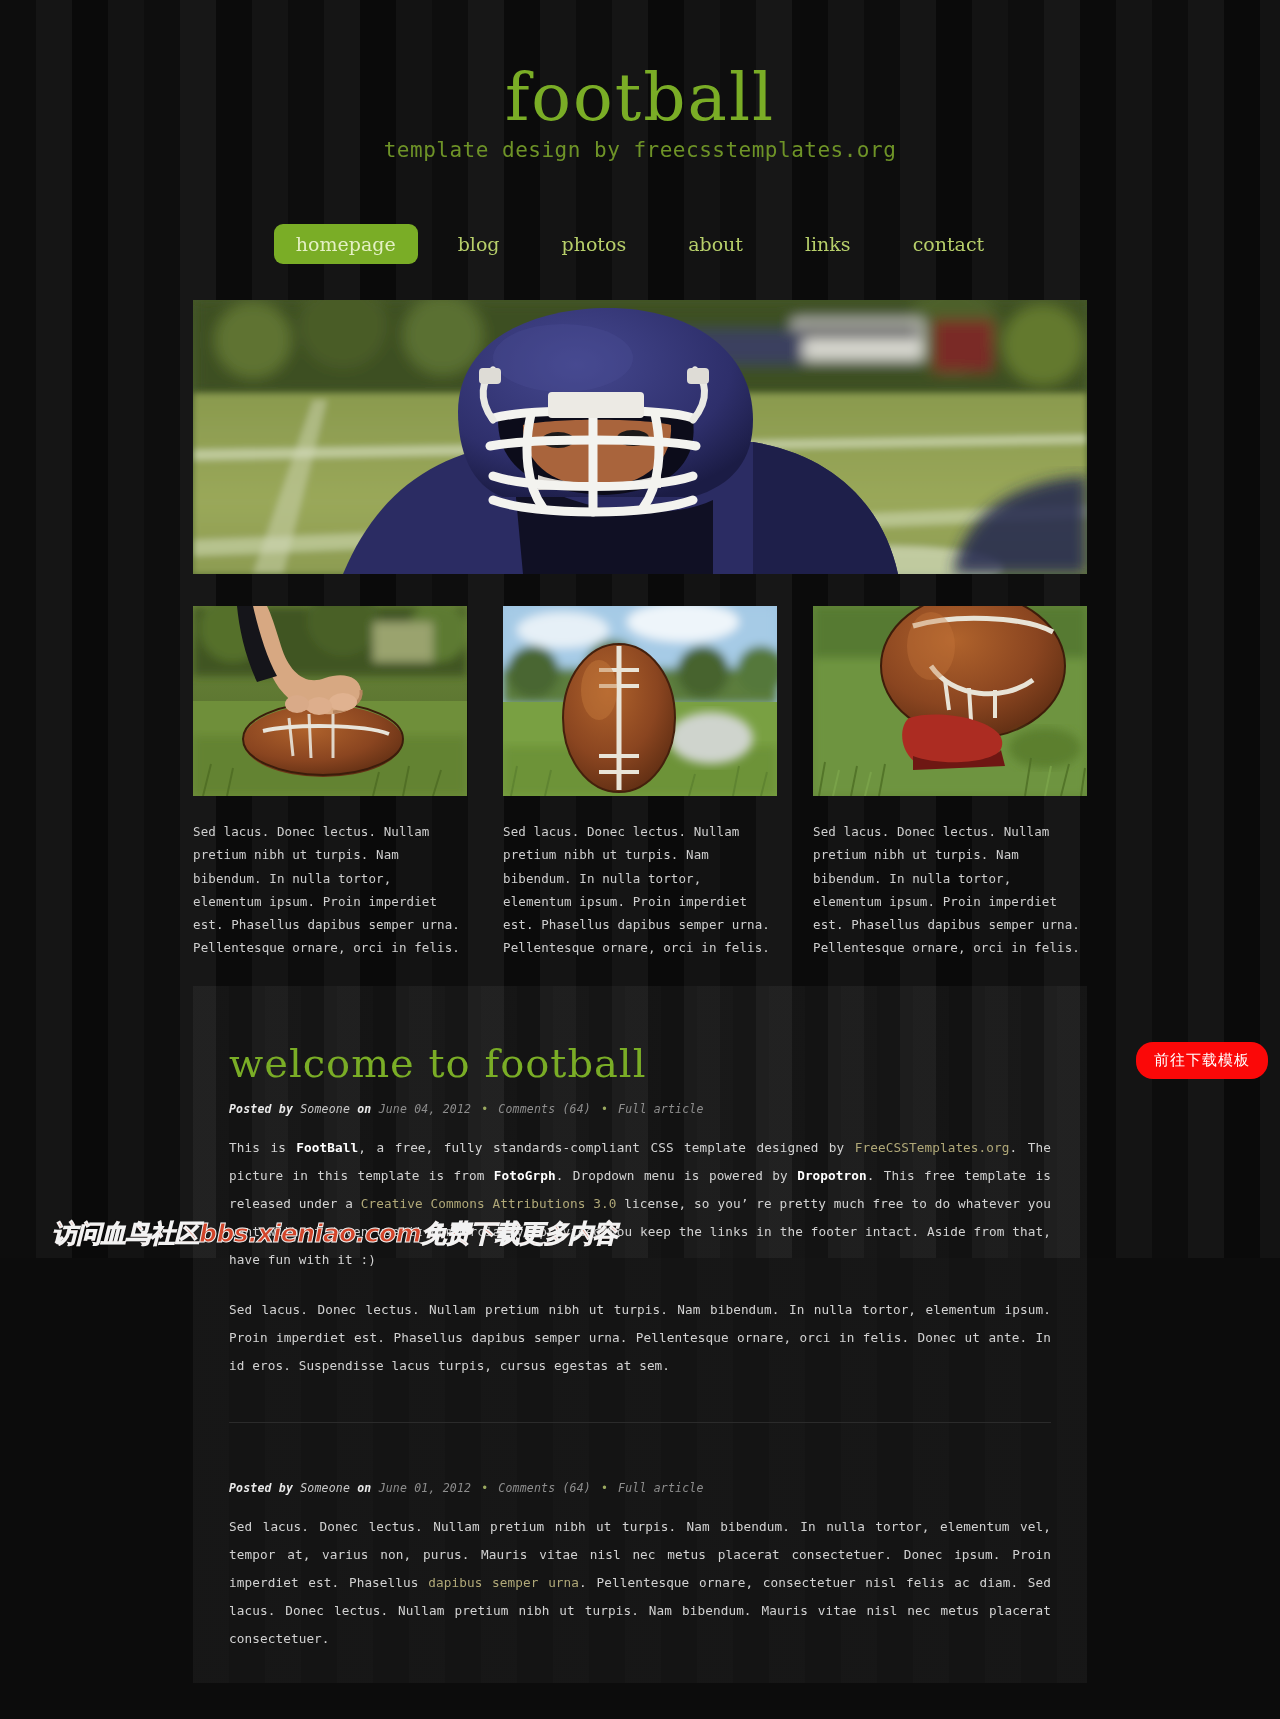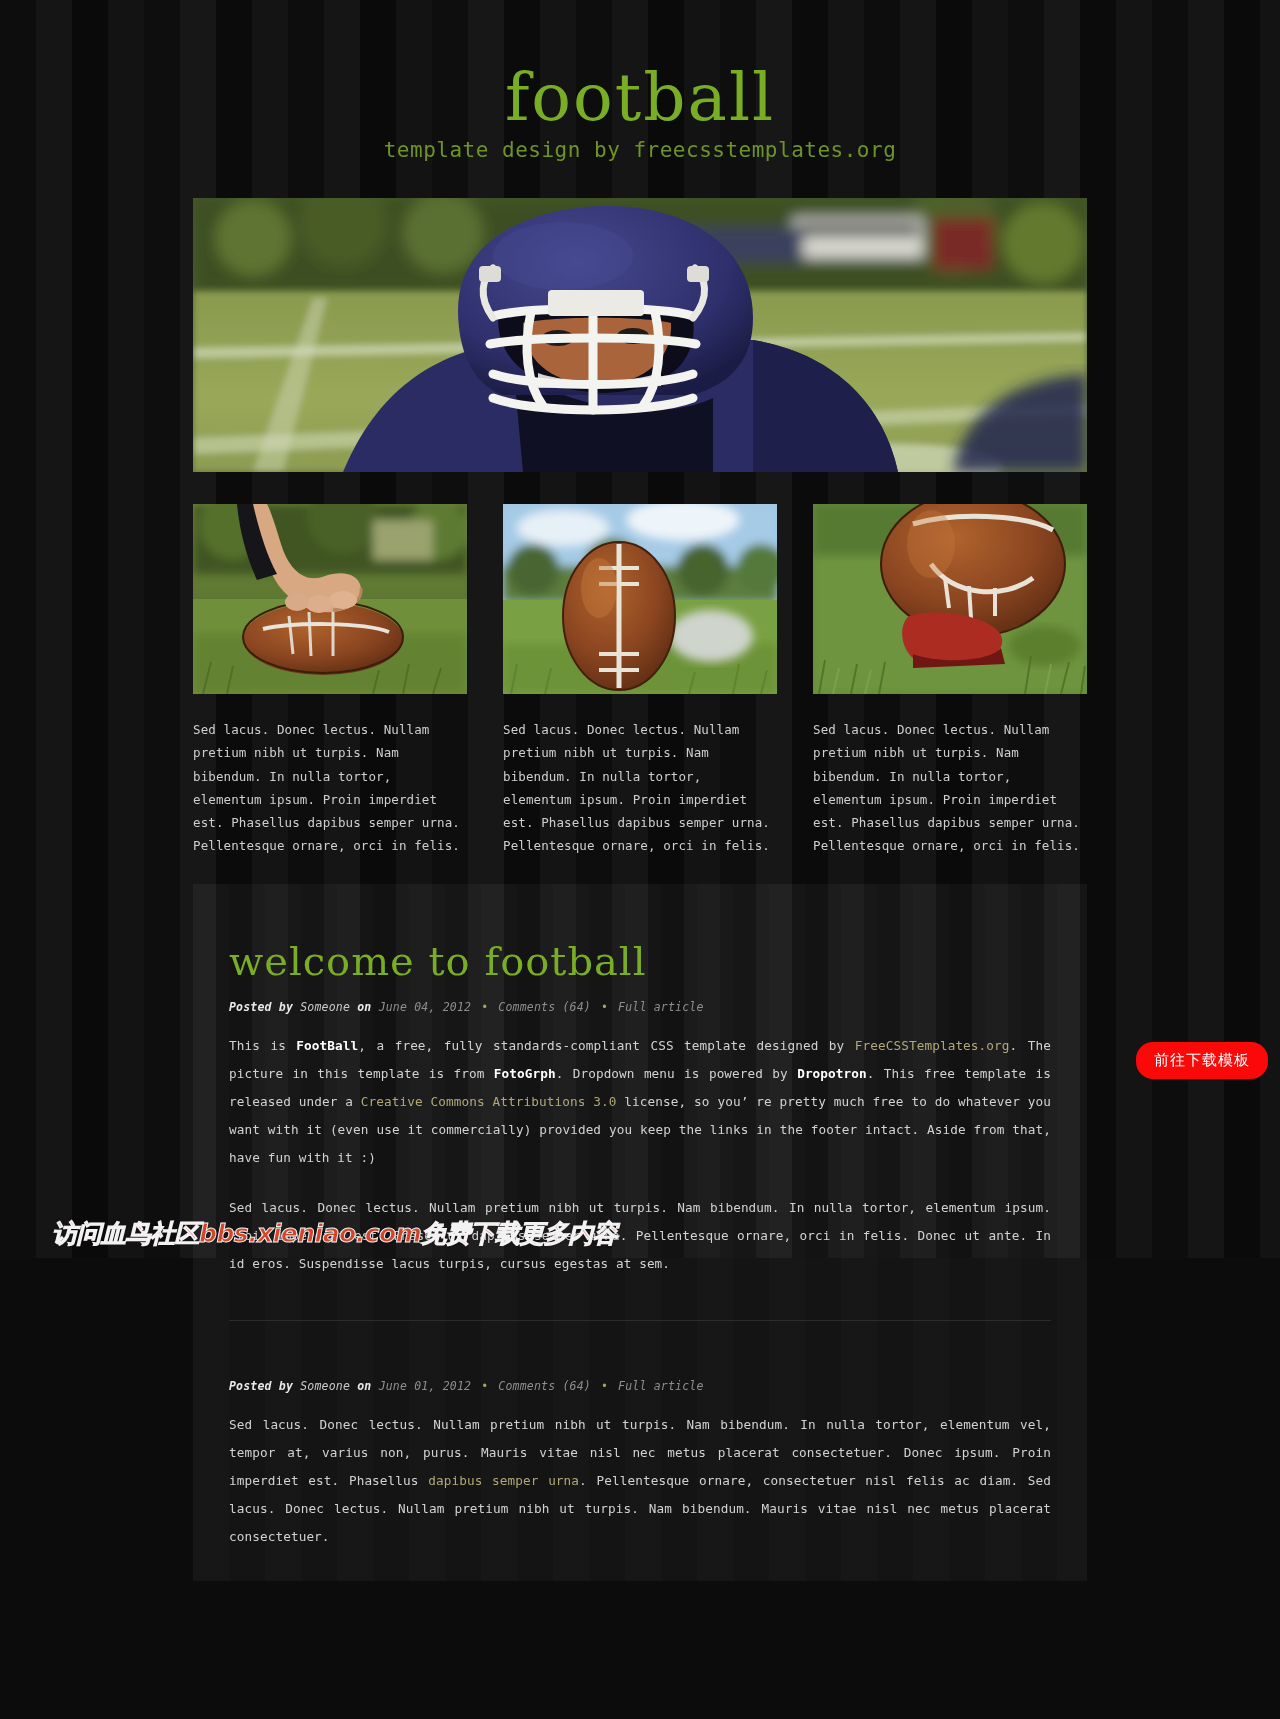--- a/index.html
+++ b/index.html
@@ -194,20 +194,33 @@
 </head>
 <body>
 
 <div class="page">
 
   <div class="header">
     <div class="site-title">football</div>
     <div class="site-tagline">template design by freecsstemplates.org</div>
   </div>
 
+  <div class="nav" id="nav">
+      <div class="nav-item active">homepage</div>
+      <span class="nav-sep"></span>
+      <div class="nav-item">blog</div>
+      <span class="nav-sep"></span>
+      <div class="nav-item">photos</div>
+      <span class="nav-sep"></span>
+      <div class="nav-item">about</div>
+      <span class="nav-sep"></span>
+      <div class="nav-item">links</div>
+      <span class="nav-sep"></span>
+      <div class="nav-item">contact</div>
+    </div>
 
   <div class="hero">
     <svg width="894" height="274" viewBox="0 0 894 274" xmlns="http://www.w3.org/2000/svg">
       <defs>
         <linearGradient id="sky" x1="0" y1="0" x2="0" y2="1">
           <stop offset="0%" stop-color="#46582a"></stop>
           <stop offset="100%" stop-color="#5d7534"></stop>
         </linearGradient>
         <linearGradient id="grass" x1="0" y1="0" x2="0" y2="1">
           <stop offset="0%" stop-color="#8a9a4e"></stop>

